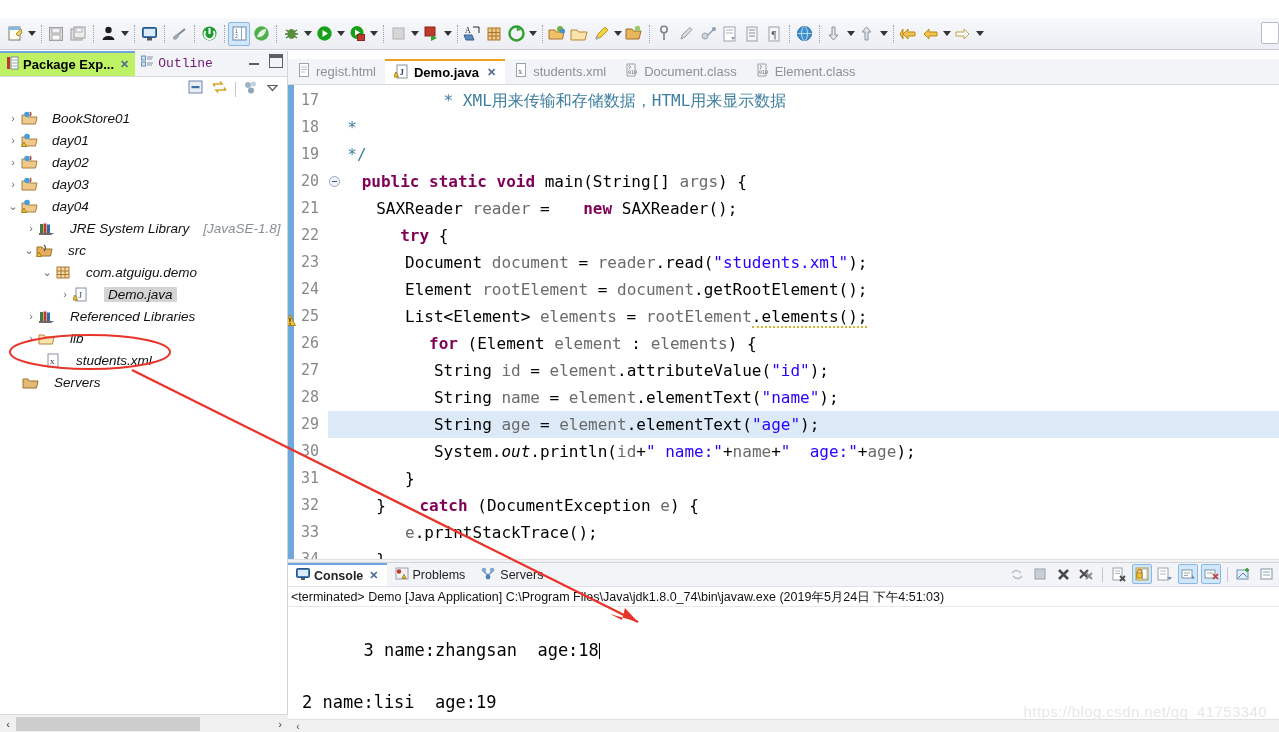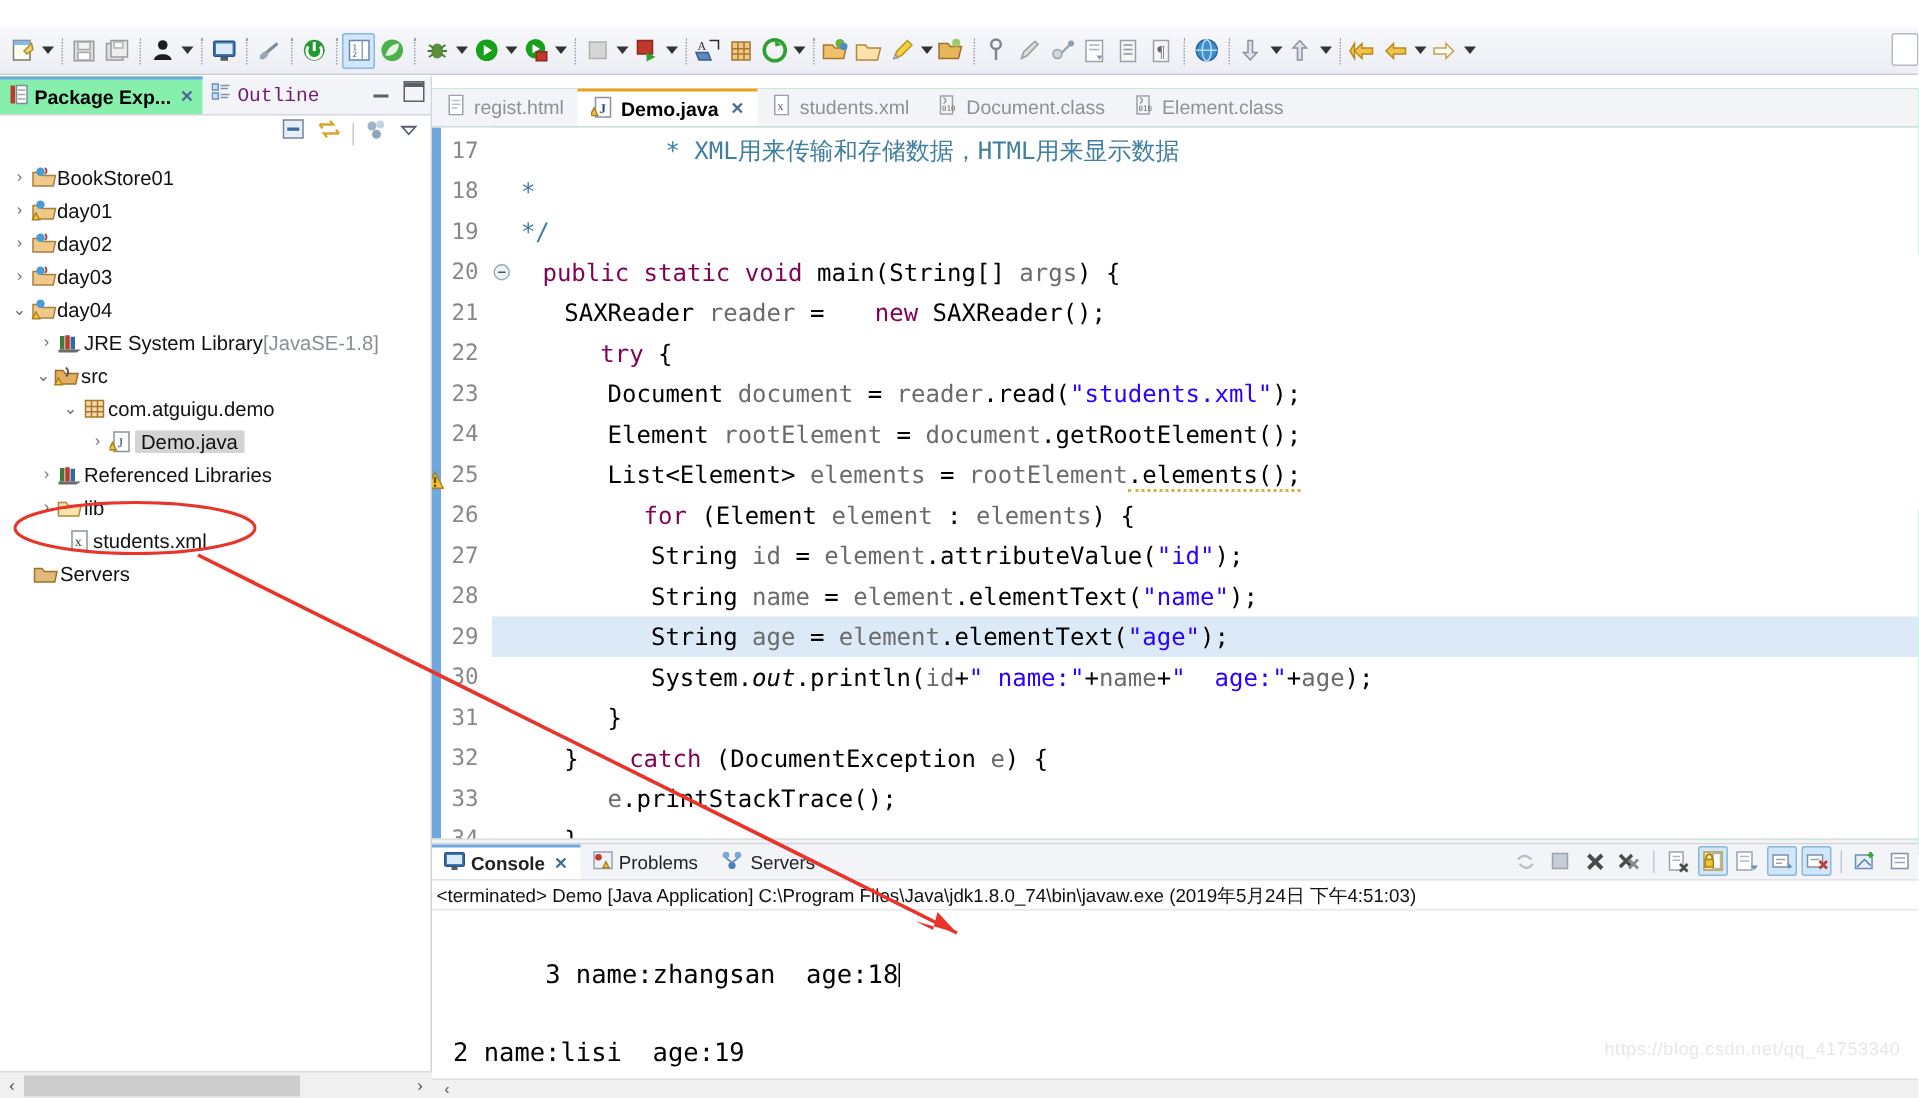--- a/index.html
+++ b/index.html
@@ -51,40 +51,40 @@
     background: #ffffff; border-right: 1px solid #cfd3da;
   }
   .lp-tabrow {
     height: 26px; background: #f2f4f8; position: relative;
     display: flex; align-items: flex-end; border-bottom: 1px solid #d4d8e0;
   }
   .lp-tab {
     display:flex; align-items:center; gap:4px; height:25px; padding: 0 6px;
     font-size: 13px; color: #1a1a1a;
   }
-  .lp-tab.active { background: #86efac; border-top: 2px solid #6ea6e0; color:#000; font-weight: 600;}
+  .lp-tab.active { background: #bef264; border-top: 2px solid #6ea6e0; color:#000; font-weight: 600;}
   .lp-tab.inactive { color: #701a75; font-family: Liberation Mono, monospace; }
   .lp-tab .x { font-size: 11px; color:#4b6b96; margin-left:2px;}
   .lp-winbtns { position:absolute; right:4px; top:3px; display:flex; gap:8px; }
   .winbtn { width: 14px; height: 14px; position: relative; }
   .minbtn::after { content:""; position:absolute; left:2px; bottom:3px; width:10px; height:2px; background:#5a6068;}
   .maxbtn { border: 1.5px solid #5a6068; }
   .maxbtn::before { content:""; position:absolute; left:0; top:0; right:0; height:3px; background:#5a6068;}
 
   .lp-toolrow {
     height: 24px; background:#fff; display:flex; align-items:center;
     justify-content: flex-end; padding-right: 8px; gap: 7px;
   }
 
   .tree { padding-top: 6px; font-size: 13.5px; color: #111; }
   .trow { display:flex; align-items:center; height: 22px; padding-left: 4px; white-space: nowrap; }
   .twist {
     width: 14px; text-align:center; color:#6a6f78; font-size: 11px; flex: 0 0 14px;
   }
-  .tlabel { margin-left: 0; }
+  .tlabel { margin-left: 14px; font-style: italic; }
   .tdim { color: #8a8f96; }
   .ticon { width:18px; height:16px; display:inline-flex; align-items:center; justify-content:center; flex:0 0 18px;}
   .demo-sel { background: #d4d4d4; padding: 0 4px; border-radius:1px; }
 
   .lp-hscroll {
     position:absolute; bottom:0; left:0; width:288px; height:18px;
     background:#f0f0f0; border-top:1px solid #d8dce2; display:flex; align-items:center;
   }
   .hs-arrow { width:16px; text-align:center; font-size:11px; color:#444; }
   .hs-track { flex:1; height:14px; background:#f0f0f0; position:relative;}
@@ -112,21 +112,21 @@
   .fold::after { content:""; position:absolute; left:2px; top:4px; width:5px; height:1px; background:#456;}
   .warnmark {
     position:absolute; left:-10px; top:6px; width:12px; height:13px;
   }
   .code {
     flex:1; font-family:"DejaVu Sans Mono", monospace; font-size:16px;
     padding-top:2px; position:relative; white-space:pre; overflow:hidden;
   }
   .cline { height:27px; line-height:27px; }
   .cline.hl { background:#dce9f7; }
-  .kw { color:#7f0055; font-weight:normal;padding-left:24px; }
+  .kw { color:#7f0055; font-weight:bold;padding-left:24px; }
   .str { color:#2a00ff; }
   .cmt { color:#3f7f9f; }
   .stat { font-style:italic; color:#000; }
   .plain { color:#000; }
   .gray { color:#6b6b6b; }
   .wavy { border-bottom: 2px dotted #d8b23a; }
 
   .ed-hscroll { height:11px; background:#f2f2f2; border-top:1px solid #e0e0e0; display:flex; align-items:center;}
   .ed-hs-arrow { width:22px; text-align:center; font-size:10px; color:#777; }
 
@@ -150,22 +150,22 @@
     font-family:"DejaVu Sans Mono", monospace; font-size:17px; color:#000;
     padding: 4px 0 0 14px; line-height:26px; white-space:pre;
   }
   .c-caret { display:inline-block; width:0; border-left:1px solid #000; height:16px; vertical-align:-3px; }
   .c-hscroll { position:absolute; bottom:0; left:0; width:991px; height:13px; background:#f0f0f0; border-top:1px solid #e0e0e0; display:flex; align-items:center;}
   .c-hs-arrow { width:20px; text-align:center; font-size:10px; color:#555;}
 
   
   .annot { position:absolute; left:0; top:0; width:1279px; height:732px; pointer-events:none; }
   .watermark {
-    position:absolute; right:12px; bottom:26px;
-    font-size:12px; color:#e7e7e7; letter-spacing:0.4px; white-space:nowrap;
+    position:absolute; right:12px; bottom:12px;
+    font-size:15px; color:#e7e7e7; letter-spacing:0.4px; white-space:nowrap;
   }
 </style>
 </head>
 <body>
 
 <div id="app">
 
 
   <div class="toolbar">
     <div class="tb">

